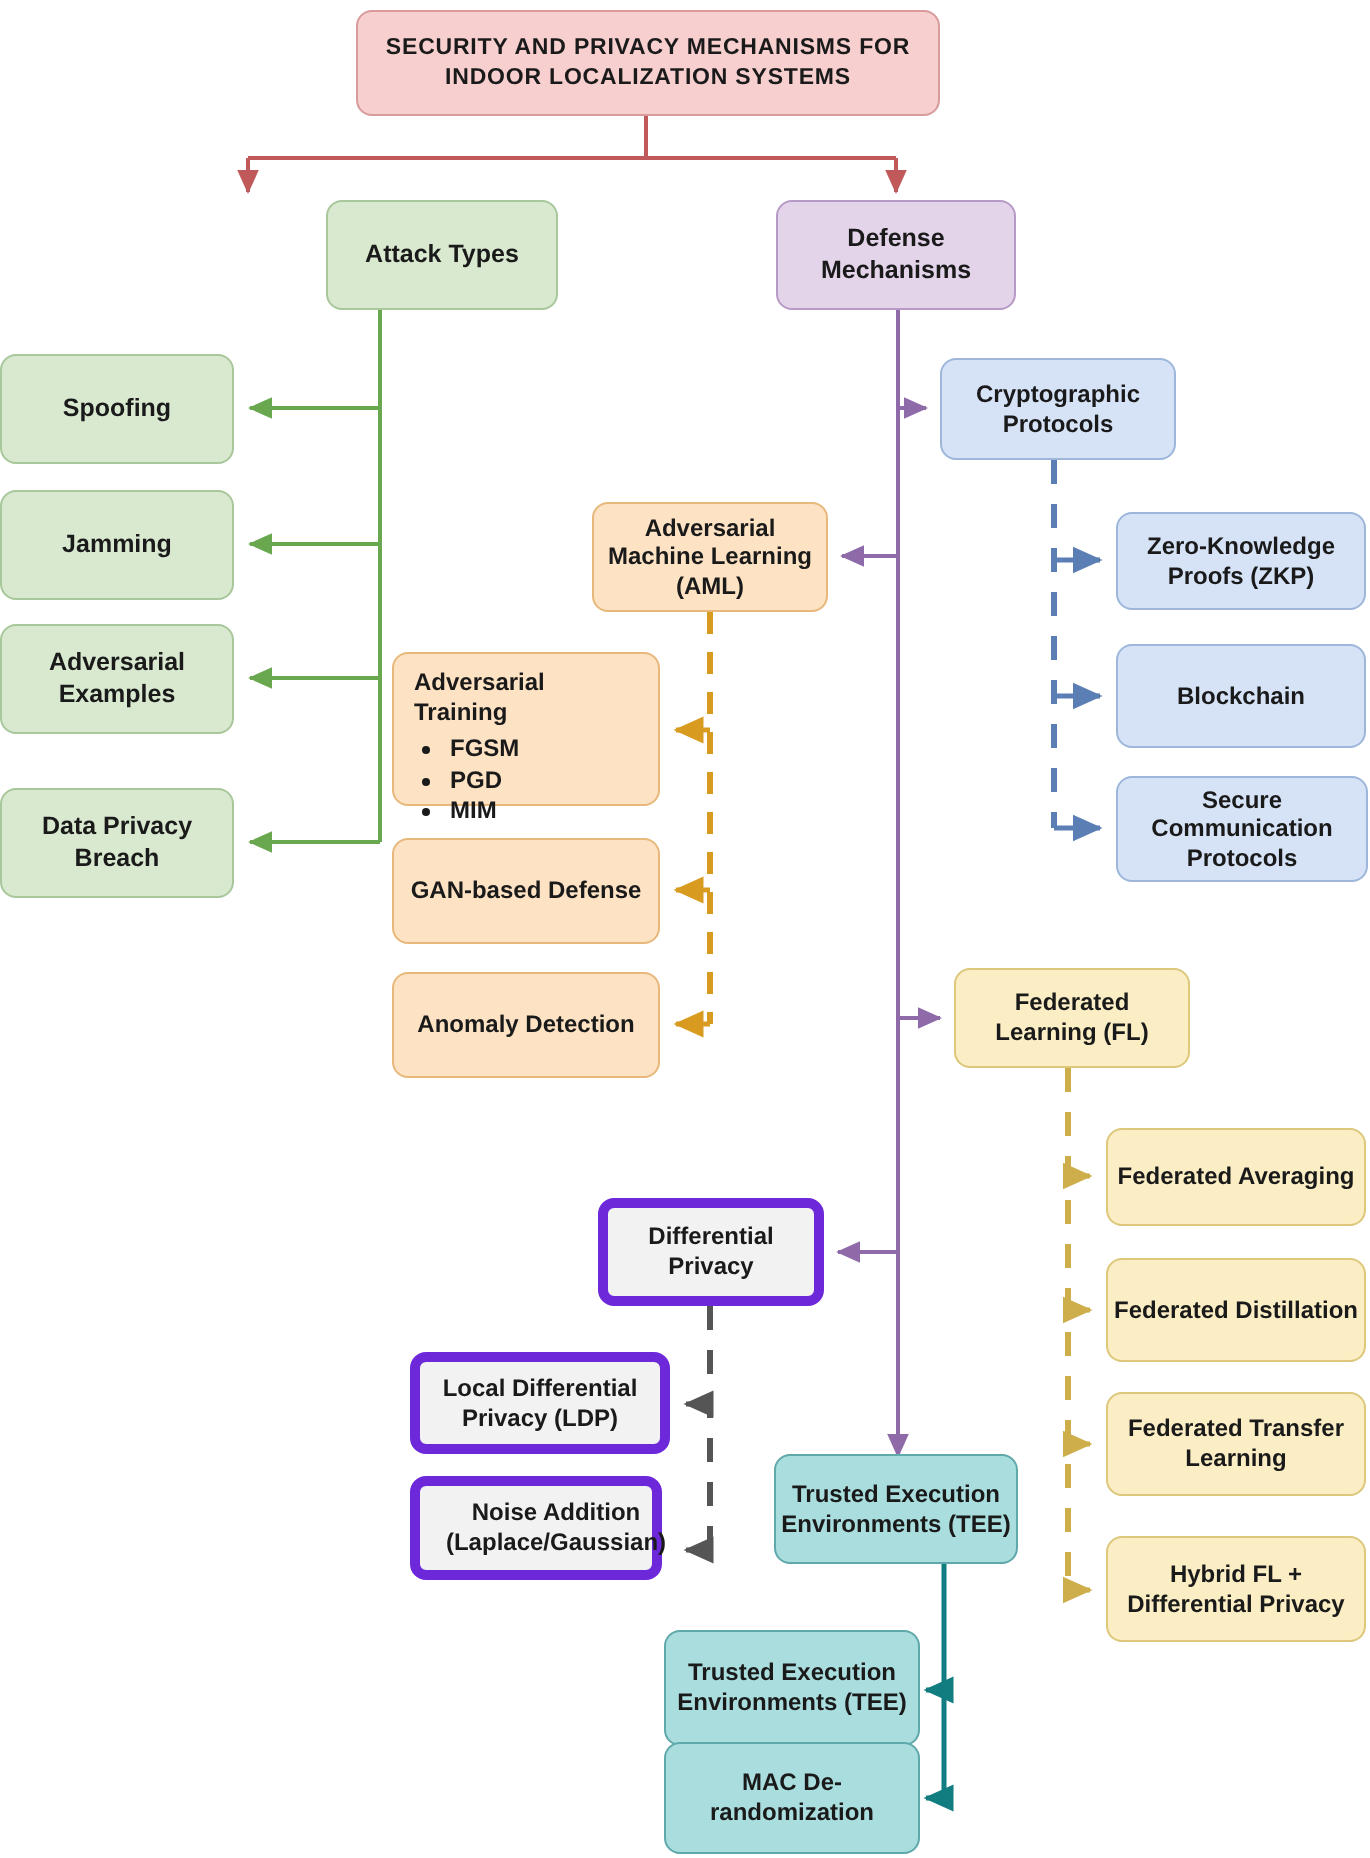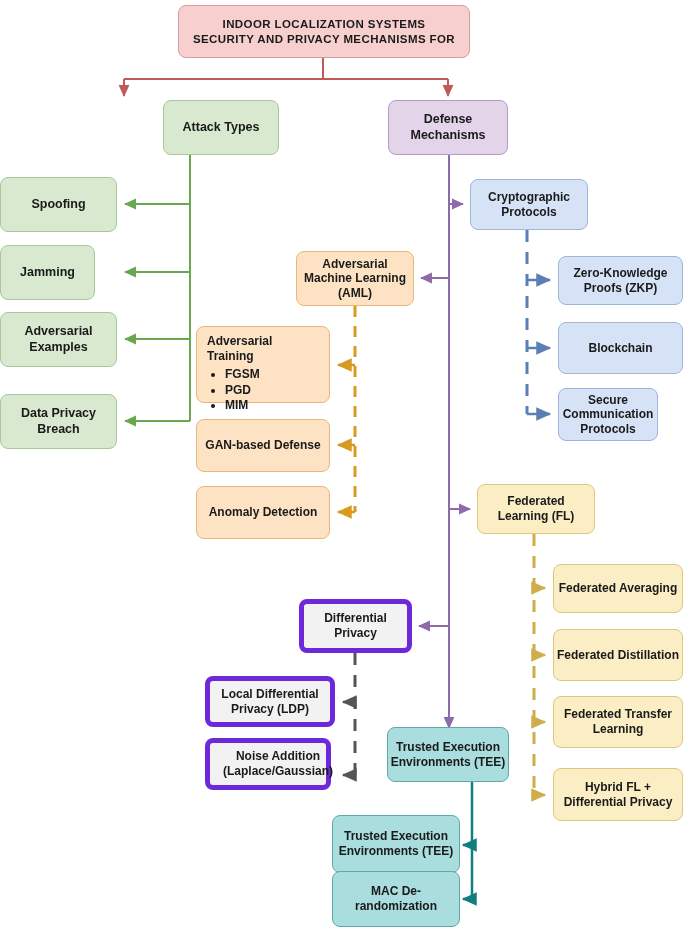--- a/index.html
+++ b/index.html
@@ -192,37 +192,37 @@
     </g>
 
     <g>
       <path d="M472,770 L472,899" stroke="#127d80" stroke-width="2.5" fill="none"></path>
       <path d="M472,845 L463,845" stroke="#127d80" stroke-width="2.5" fill="none" marker-end="url(#ar-teal)"></path>
       <path d="M472,899 L463,899" stroke="#127d80" stroke-width="2.5" fill="none" marker-end="url(#ar-teal)"></path>
     </g>
   </svg>
 
   <div class="node root" style="left:178px; top:5px; width:292px; height:53px;">
+    <span class="lbl">SECURITY AND PRIVACY MECHANISMS FOR</span>
     <span class="lbl">INDOOR LOCALIZATION SYSTEMS</span>
-    <span class="lbl">SECURITY AND PRIVACY MECHANISMS FOR</span>
   </div>
 
   <div class="node green" style="left:163px; top:100px; width:116px; height:55px;">
     <span class="lbl">Attack Types</span>
   </div>
 
   <div class="node purple" style="left:388px; top:100px; width:120px; height:55px;">
     <span class="lbl">Defense</span>
     <span class="lbl">Mechanisms</span>
   </div>
 
   <div class="node green" style="left:0px; top:177px; width:117px; height:55px;">
     <span class="lbl">Spoofing</span>
   </div>
-  <div class="node green" style="left:0px; top:245px; width:95px; height:55px;">
+  <div class="node green" style="left:0px; top:245px; width:117px; height:55px;">
     <span class="lbl">Jamming</span>
   </div>
   <div class="node green" style="left:0px; top:312px; width:117px; height:55px;">
     <span class="lbl">Adversarial</span>
     <span class="lbl">Examples</span>
   </div>
   <div class="node green" style="left:0px; top:394px; width:117px; height:55px;">
     <span class="lbl">Data Privacy</span>
     <span class="lbl">Breach</span>
   </div>
@@ -257,21 +257,21 @@
 
   <div class="node blue" style="left:558px; top:256px; width:125px; height:49px;">
     <span class="lbl">Zero-Knowledge</span>
     <span class="lbl">Proofs (ZKP)</span>
   </div>
 
   <div class="node blue" style="left:558px; top:322px; width:125px; height:52px;">
     <span class="lbl">Blockchain</span>
   </div>
 
-  <div class="node blue" style="left:558px; top:388px; width:100px; height:53px;">
+  <div class="node blue" style="left:558px; top:388px; width:126px; height:53px;">
     <span class="lbl">Secure</span>
     <span class="lbl">Communication</span>
     <span class="lbl">Protocols</span>
   </div>
 
   <div class="node yellow" style="left:477px; top:484px; width:118px; height:50px;">
     <span class="lbl">Federated</span>
     <span class="lbl">Learning (FL)</span>
   </div>
 

